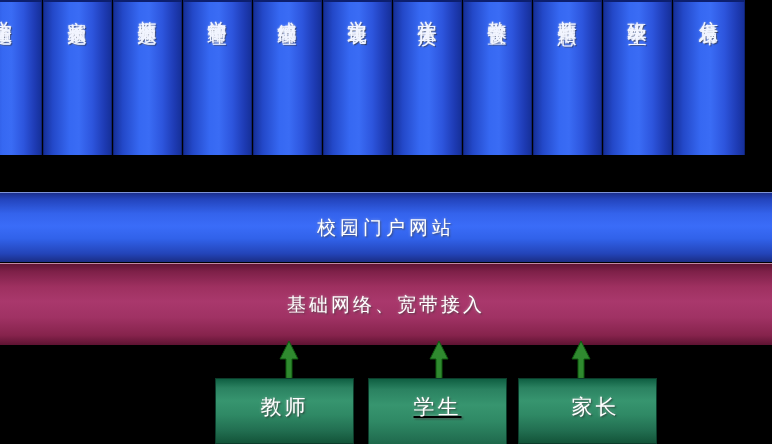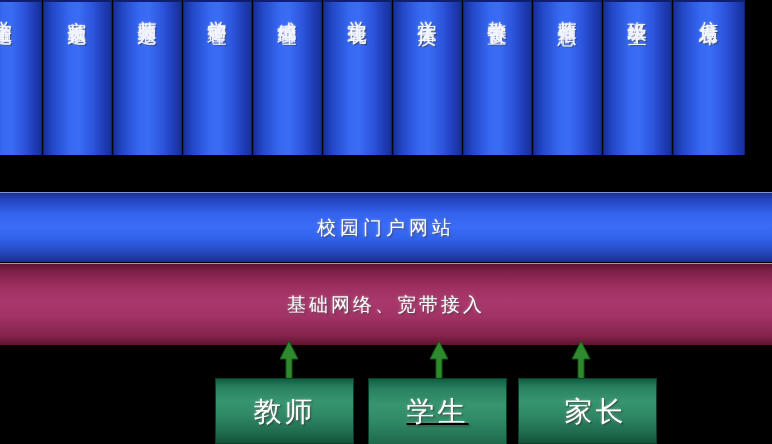--- a/index.html
+++ b/index.html
@@ -131,21 +131,21 @@
         #135439 100%);
     border: 1px solid #0c3d2b;
     box-shadow: 2px 2px 3px rgba(0,0,0,0.55);
     display: flex;
     align-items: flex-start;
     justify-content: center;
     overflow: hidden;
   }
   .role-label {
     margin-top: 14px;
-    font-size: 28px;
+    font-size: 21px;
     letter-spacing: 3px;
     color: #ffffff;
     text-shadow:
       0 0 3px rgba(255,255,255,0.45),
       1px 1px 2px rgba(0,0,0,0.7);
     white-space: nowrap;
   }
 
   
   .arrow {

